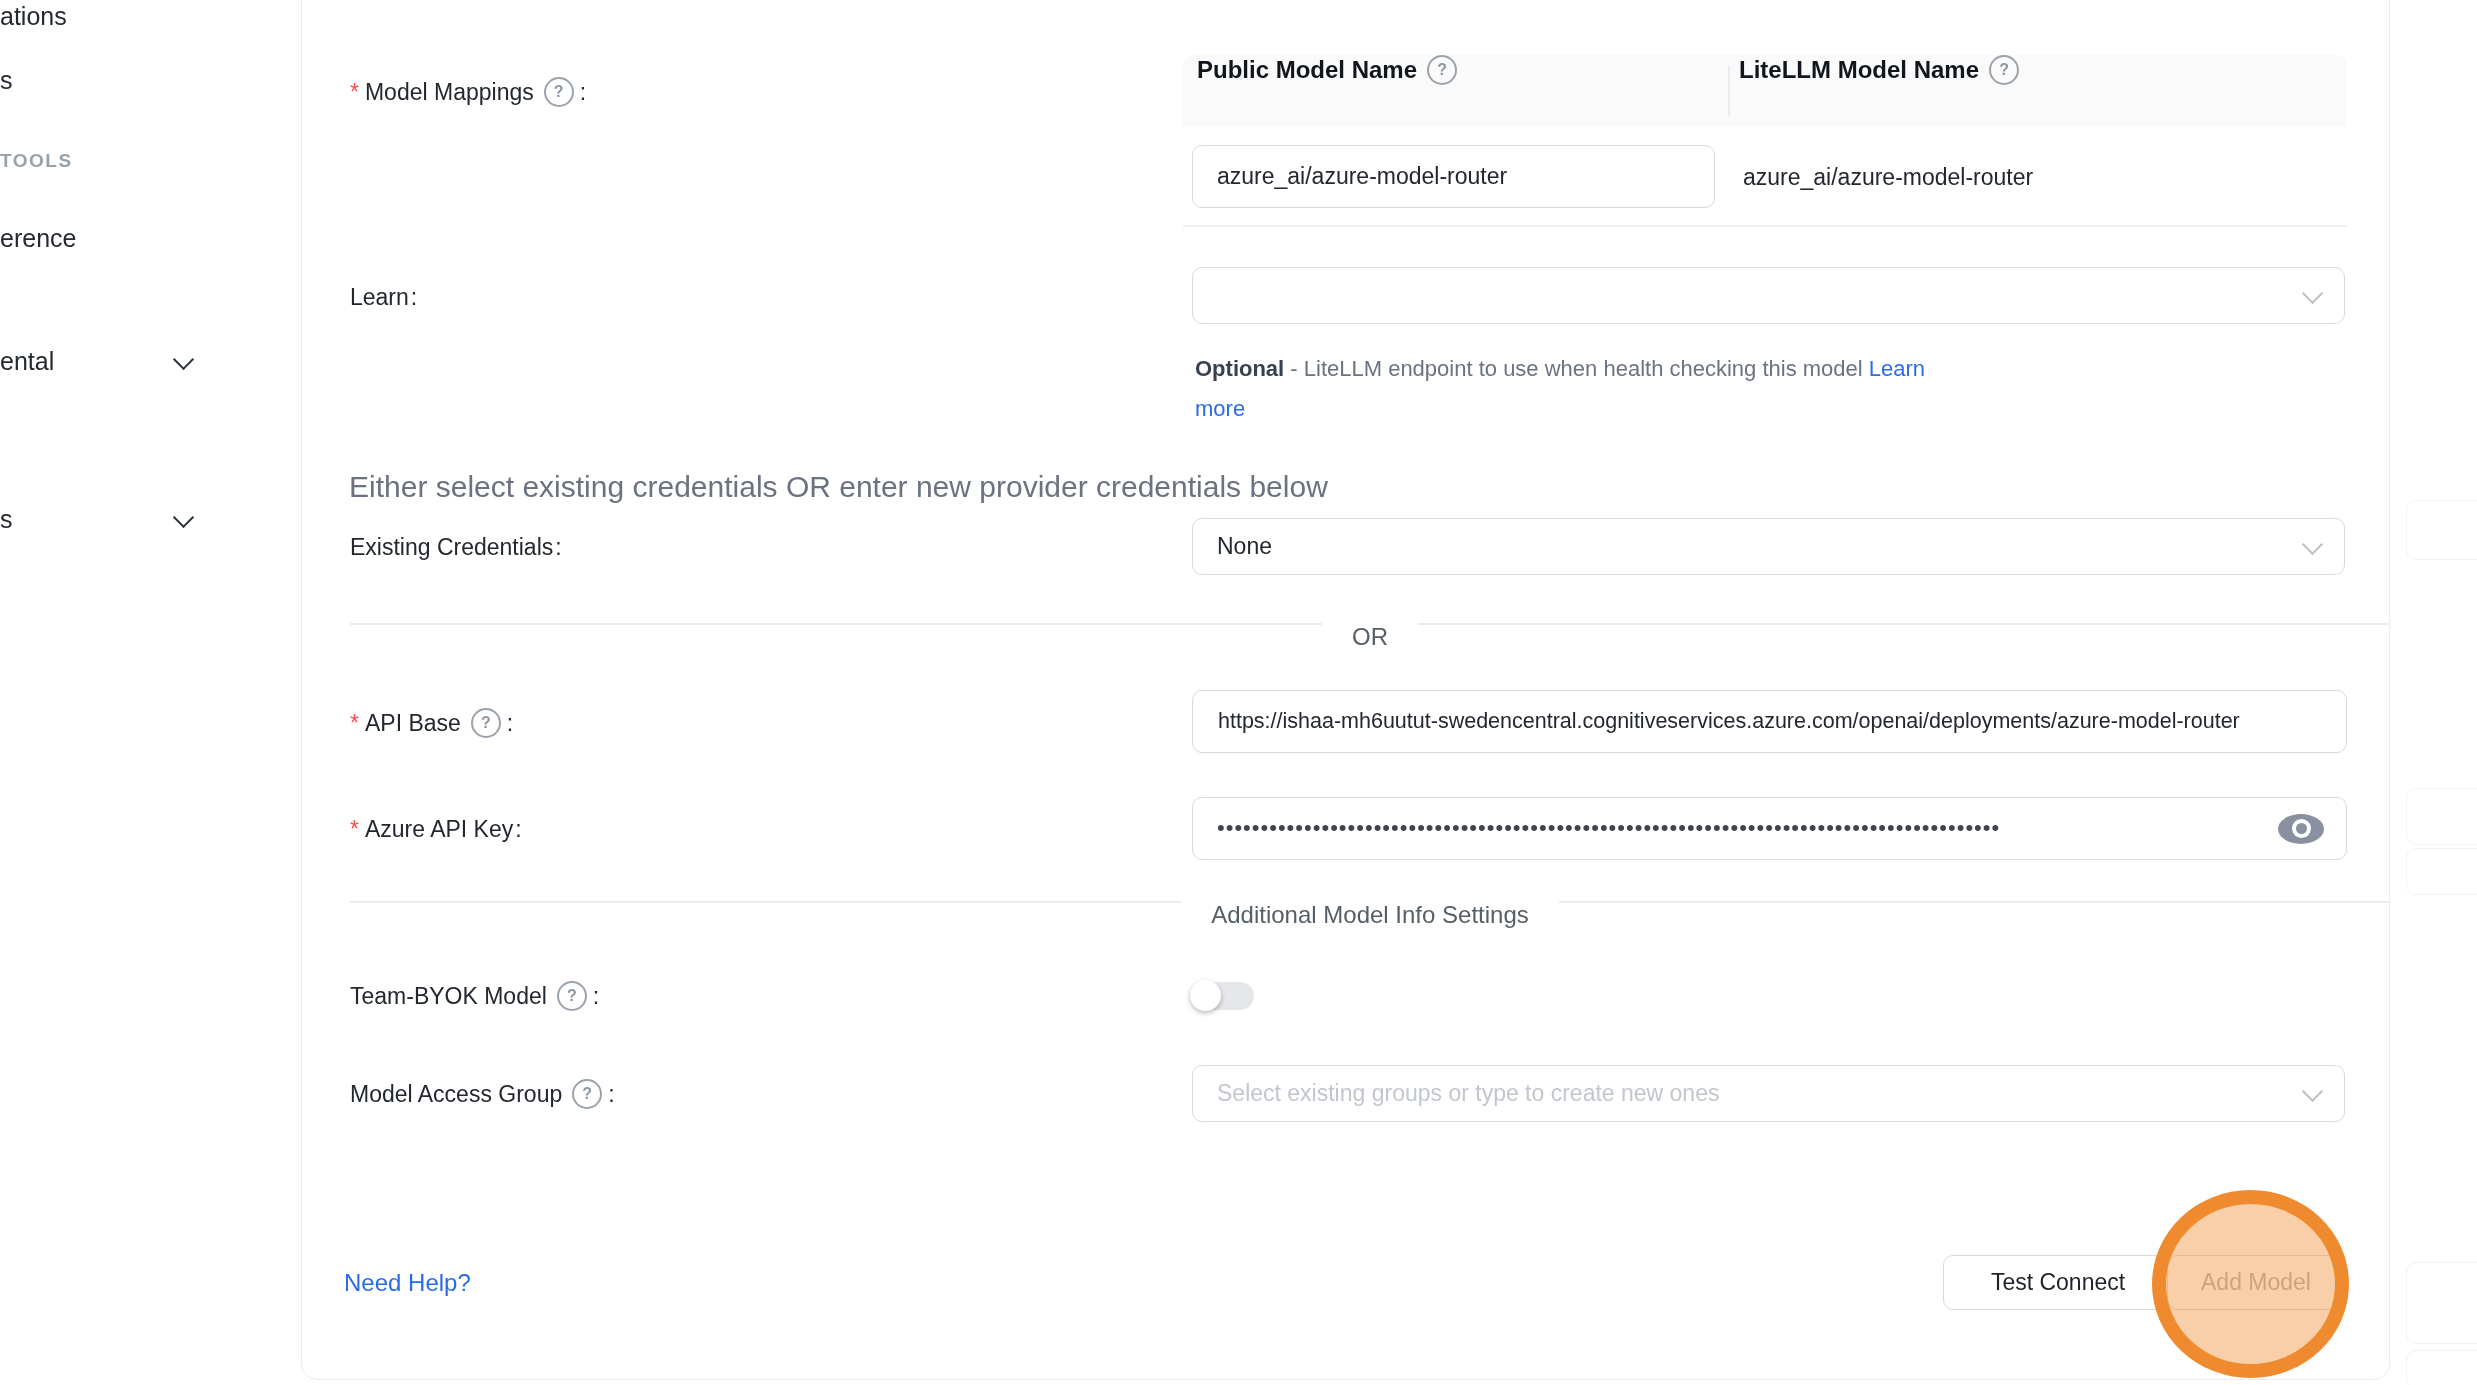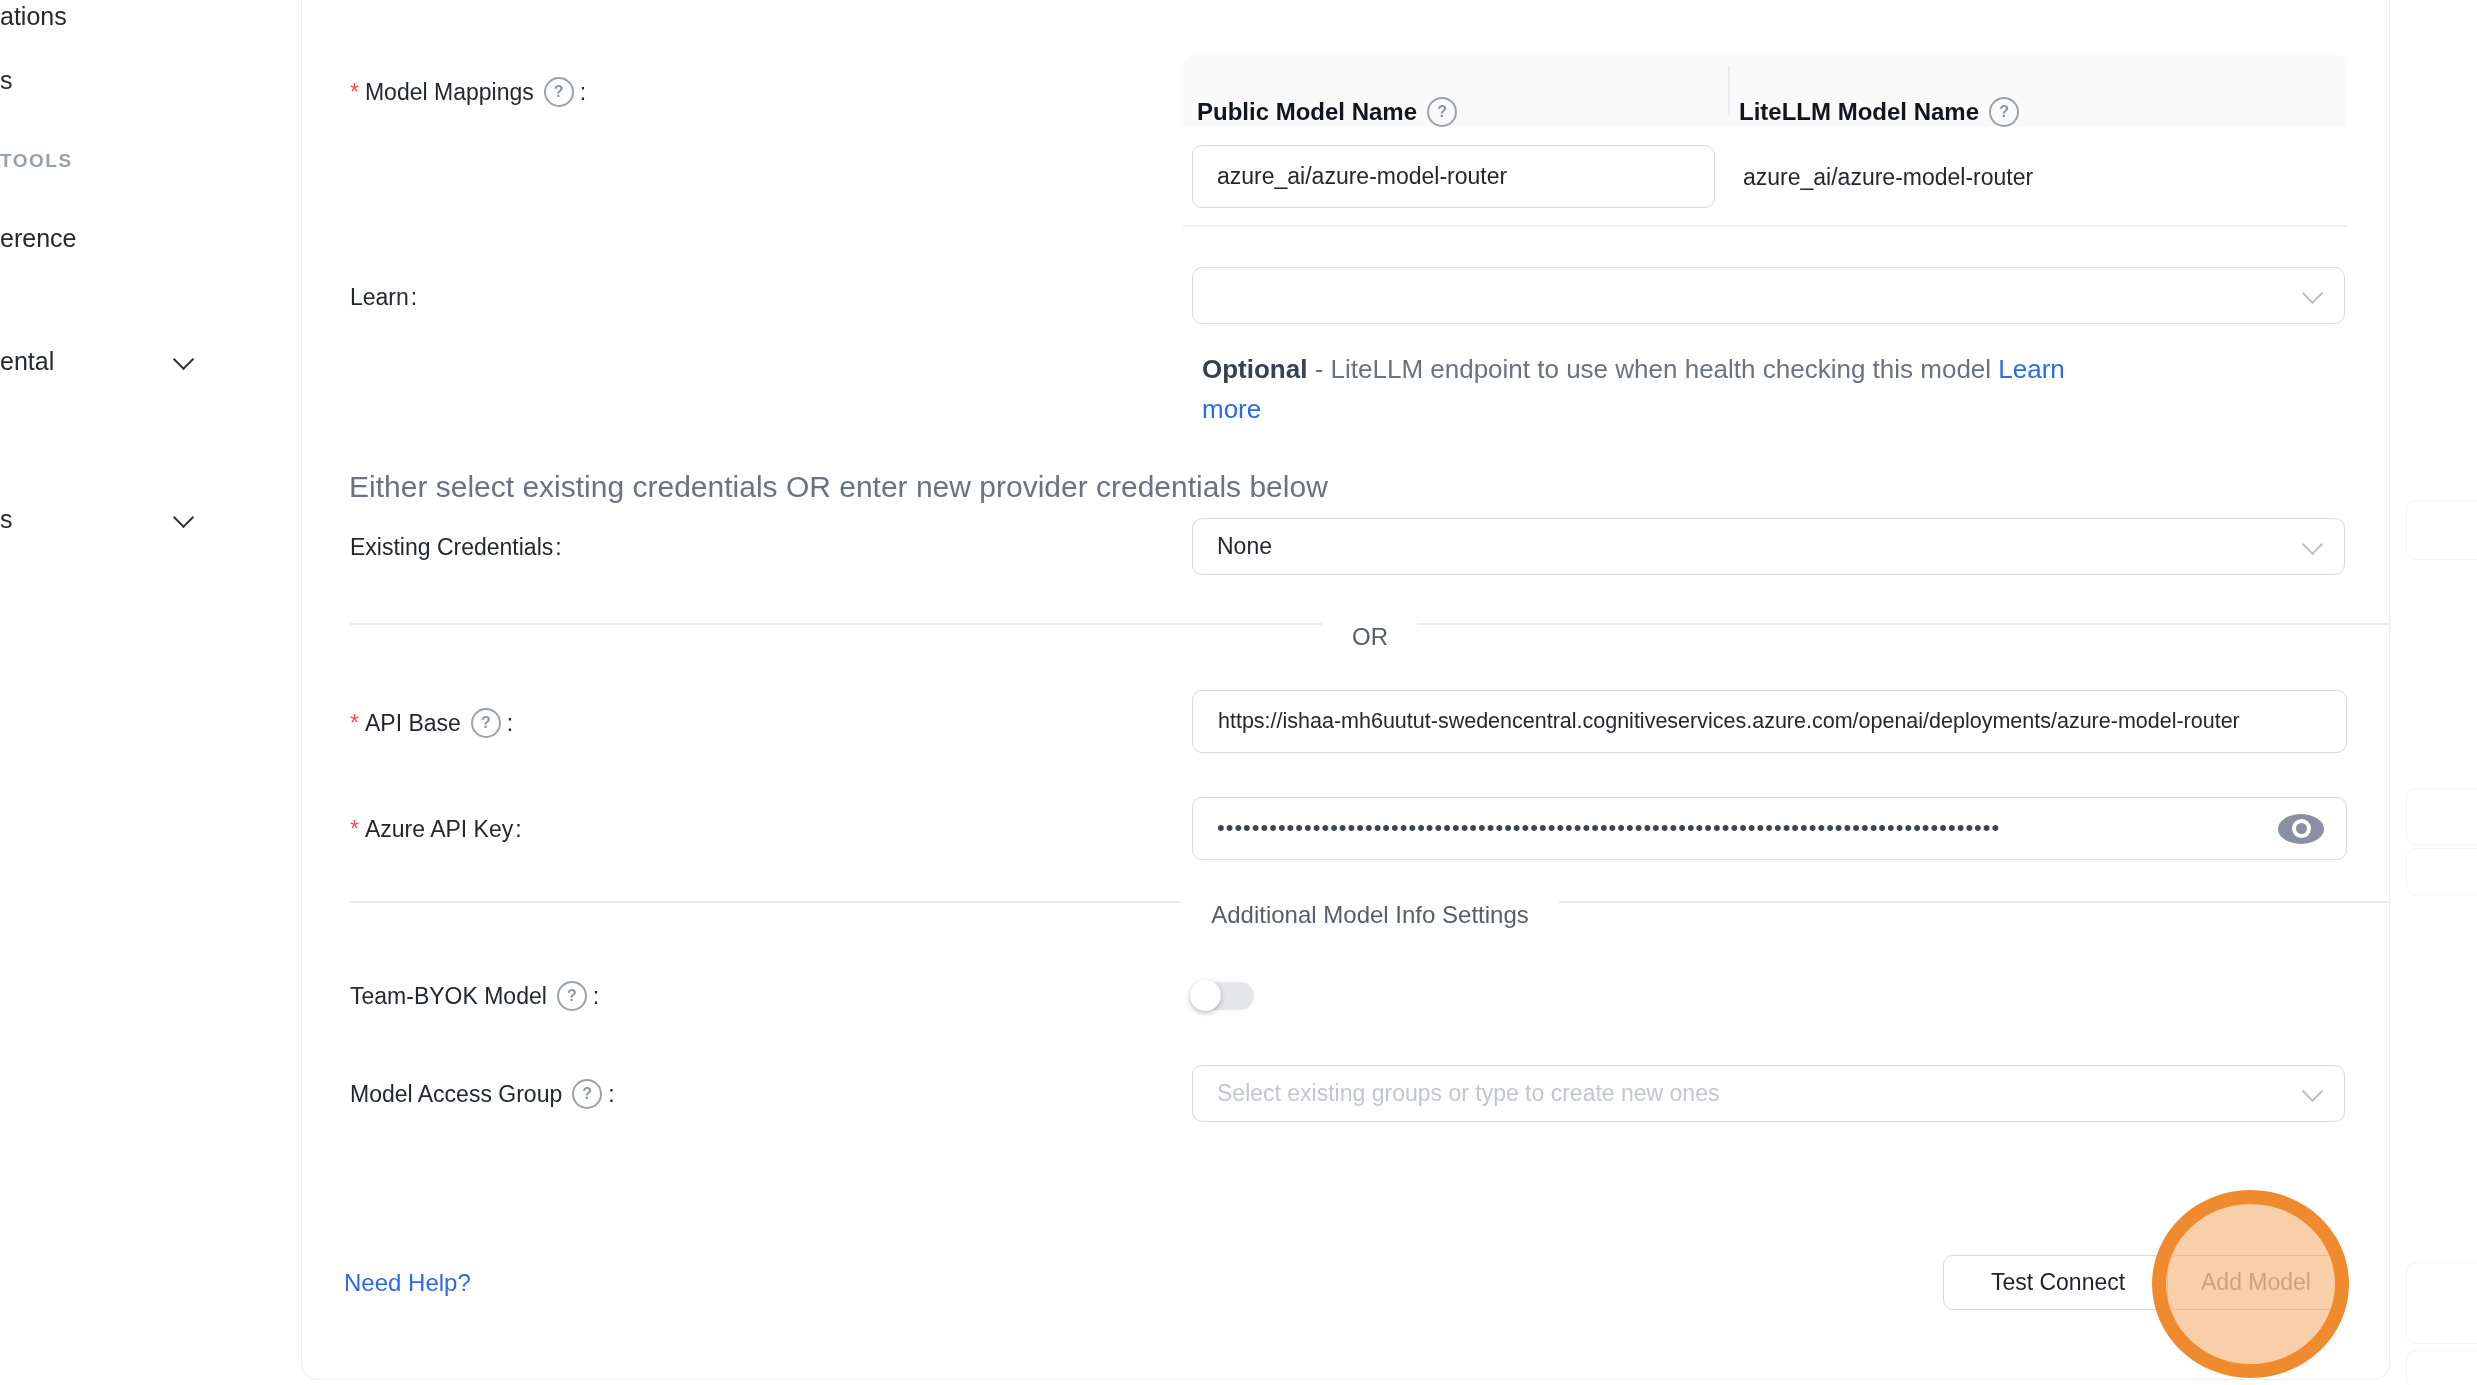--- a/index.html
+++ b/index.html
@@ -32,31 +32,31 @@
   .sel-arrow{position:absolute;right:24px;top:50%;width:13px;height:13px;margin-top:-10px;
              border-right:2px solid #bfbfbf;border-bottom:2px solid #bfbfbf;transform:rotate(45deg);}
   .placeholder{color:#c2c6cd;}
 
   .tinput{position:absolute;box-sizing:border-box;border:1.5px solid #d9d9d9;border-radius:10px;
           background:#fff;font-size:23px;color:#23272e;padding:0 24px;outline:none;
           font-family:"Liberation Sans",sans-serif;white-space:nowrap;overflow:hidden;}
 
   
   .mm-head{position:absolute;left:1183px;top:55px;width:1164px;height:72px;background:#fafafa;
-           border-radius:12px 12px 0 0;display:flex;align-items:flex-end;}
+           border-radius:12px 12px 0 0;display:flex;align-items:flex-start;}
   .mm-h1{padding-left:14px;width:531px;display:flex;align-items:center;
          font-size:24px;font-weight:700;color:#11161d;}
   .mm-h2{padding-left:11px;display:flex;align-items:center;font-size:24px;font-weight:700;color:#11161d;}
   .mm-vline{position:absolute;left:1728px;top:66px;width:2px;height:50px;background:#e9ebee;}
   .mm-hline{position:absolute;left:1183px;width:1164px;height:1.5px;background:#f0f0f2;}
   .mm-value{position:absolute;left:1743px;top:155px;line-height:44px;font-size:23px;color:#23272e;}
 
   
   .helper{position:absolute;left:1183px;top:7px;font-size:22px;line-height:34px;color:#818a94;}
-  .note{position:absolute;left:1195px;top:349px;width:1100px;font-size:26px;line-height:40px;color:#6b7280;margin-left:7px;}
+  .note{position:absolute;left:1195px;top:349px;width:1100px;font-size:22px;line-height:40px;color:#6b7280;}
   .note b{color:#374151;}
   .link{color:#2b6be8;text-decoration:none;cursor:pointer;}
   .either{position:absolute;left:349px;top:470px;font-size:30px;line-height:34px;color:#6b7280;text-align:center;}
 
   
   .divider{position:absolute;left:350px;width:2040px;height:40px;display:flex;
            gap:30px;font-size:24px;color:#565e66;white-space:nowrap;}
   .divider::before,.divider::after{content:"";flex:1;height:1.5px;background:#ececee;}
 
   

